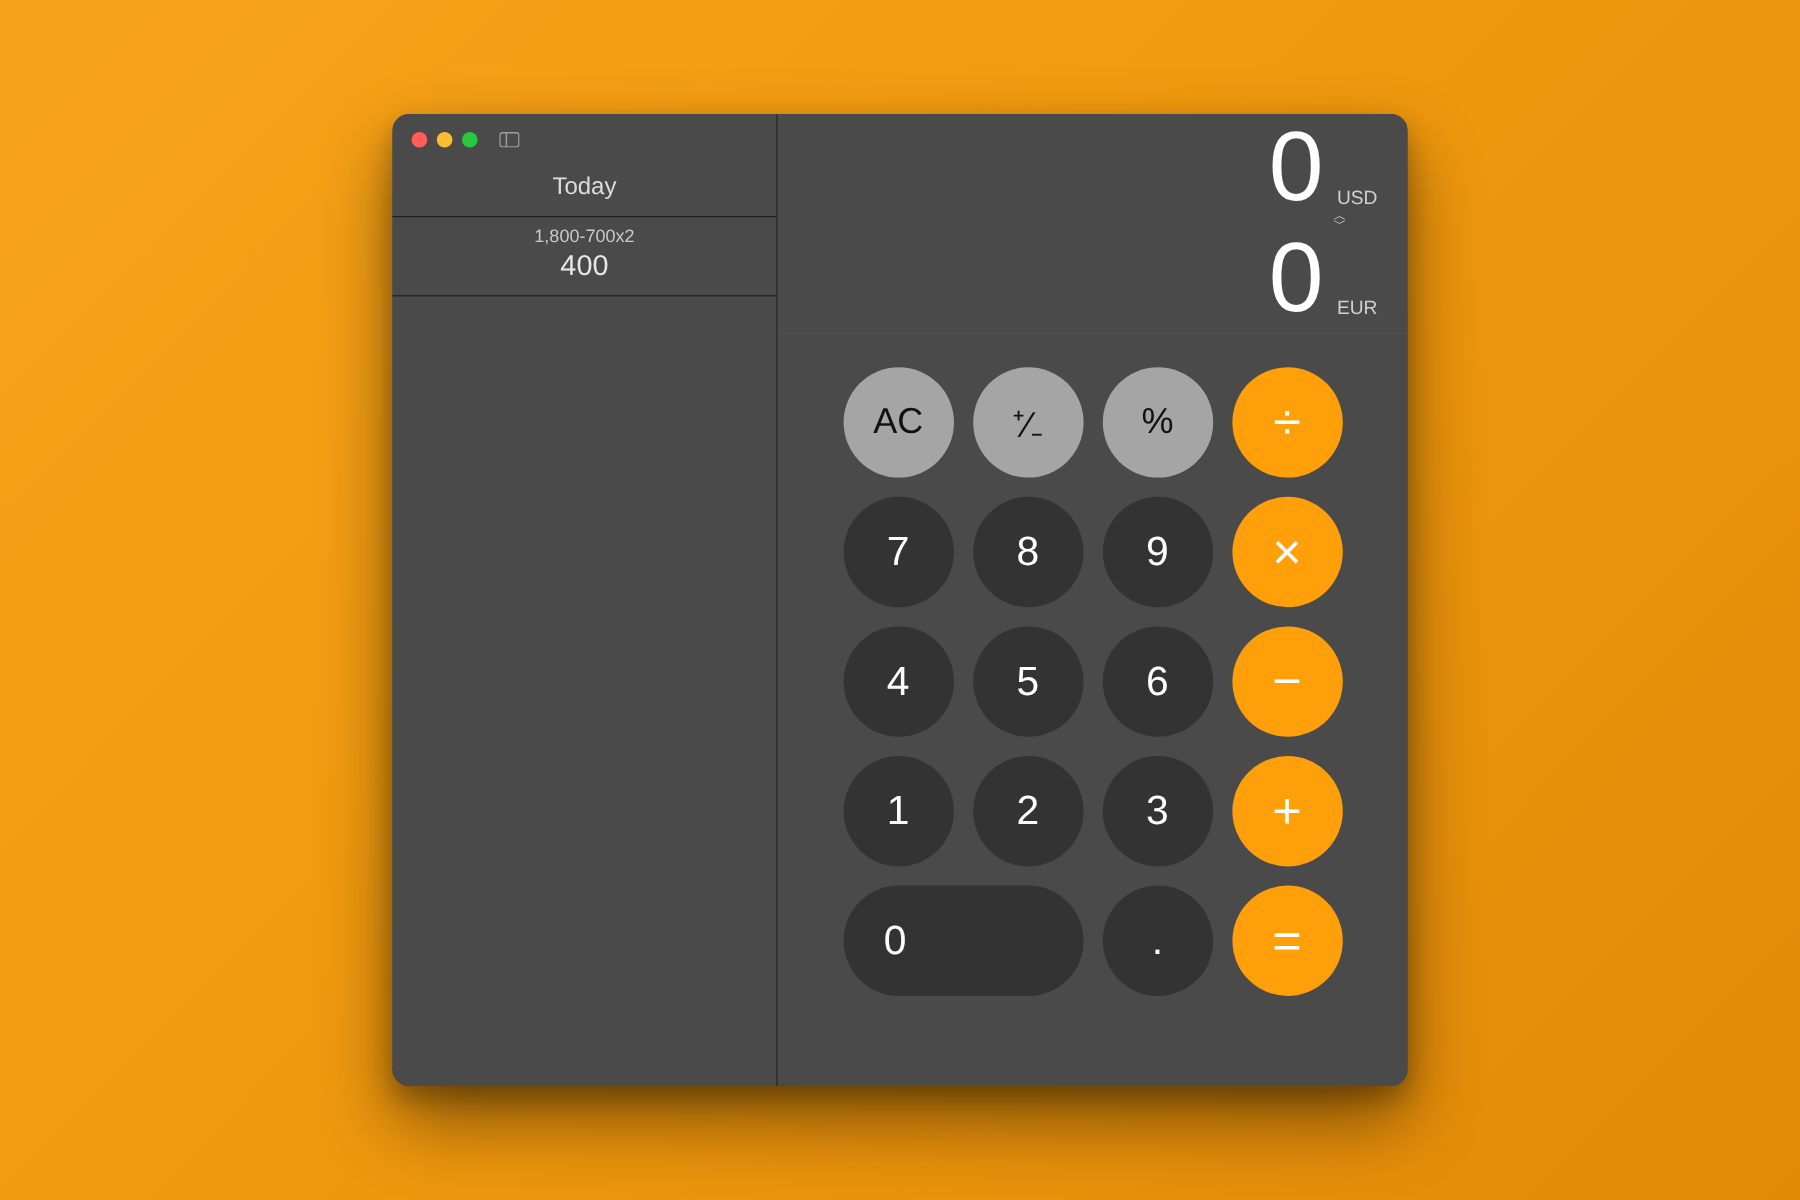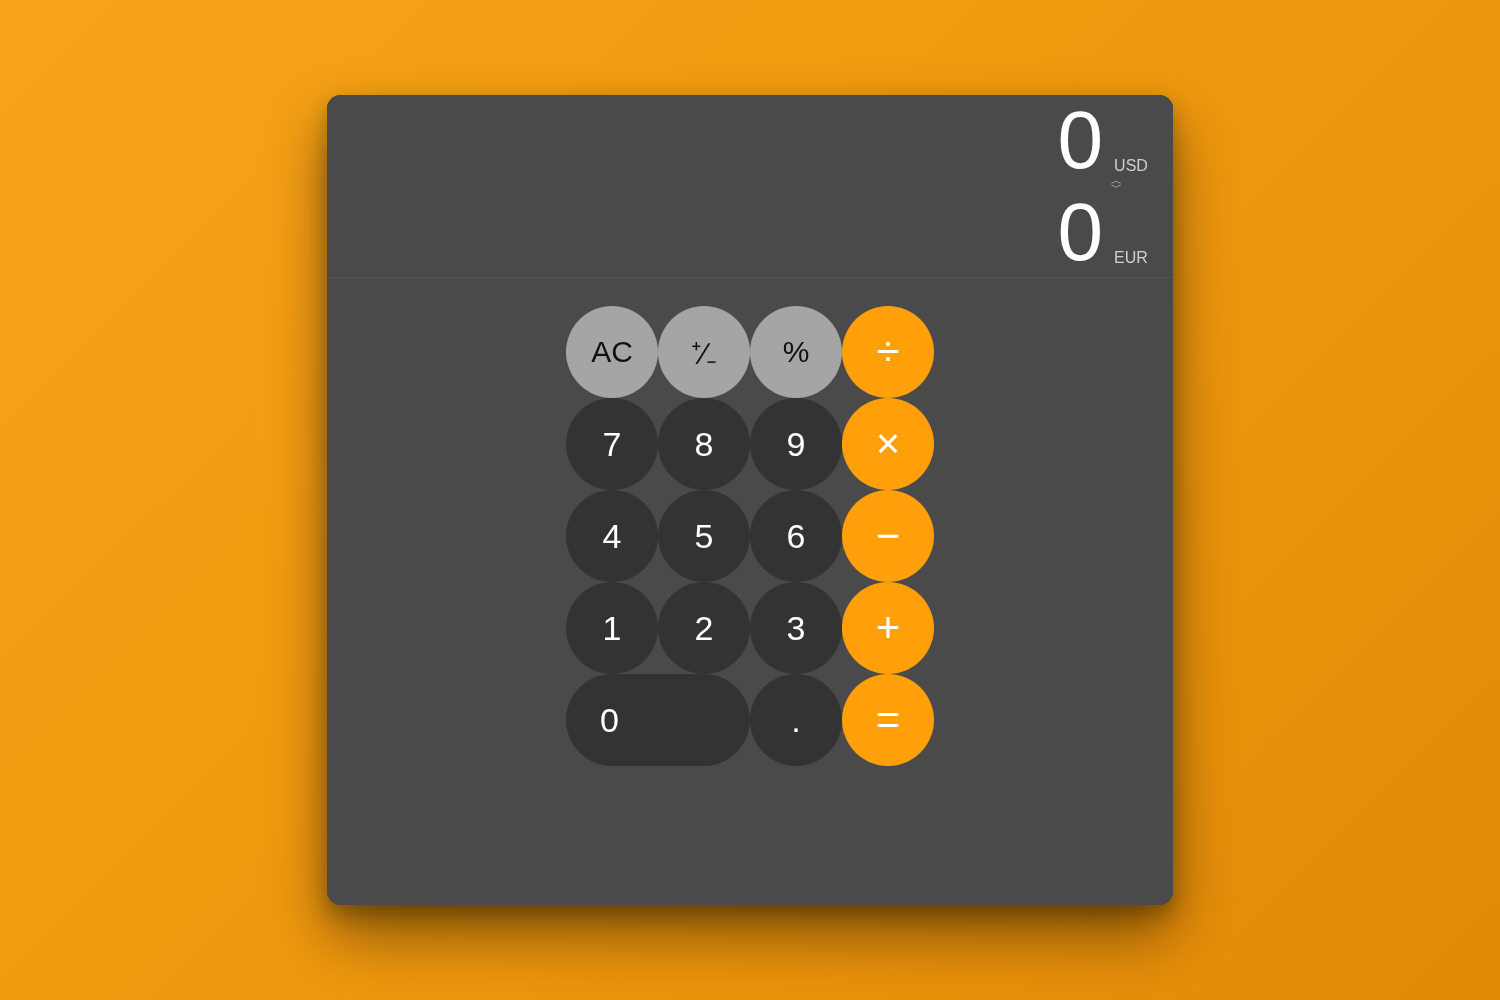--- a/index.html
+++ b/index.html
@@ -105,20 +105,21 @@
   }
   .display-stack { display:flex; flex-direction:column; align-items:flex-end; padding-bottom:10px;}
   .label-col { display:flex; flex-direction:column; align-items:flex-start; justify-content:center; }
   .row-wrap { display:flex; align-items:flex-end; gap:8px; }
   .row-wrap .disp-val { margin-bottom:-6px;}
   .keypad {
     flex: 1;
     display: grid;
     grid-template-columns: repeat(4, 92px);
     grid-template-rows: repeat(5, 92px);
+    gap: 16px;
     align-content: start;
     justify-content: center;
     padding: 28px 0 0 0;
   }
   .key {
     border: none;
     border-radius: 50%;
     font-size: 34px;
     font-weight: 400;
     cursor: pointer;
@@ -135,20 +136,38 @@
     border-radius: 46px;
     justify-content: flex-start;
     padding-left: 34px;
   }
 </style>
 </head>
 <body>
 
 <div class="window">
 
+  <aside class="sidebar">
+    <div class="titlebar">
+      <span class="traffic red"></span>
+      <span class="traffic yellow"></span>
+      <span class="traffic green"></span>
+      <span class="sidebar-icon">
+        <svg width="17" height="13" viewBox="0 0 17 13" fill="none">
+          <rect x="0.6" y="0.6" width="15.8" height="11.8" rx="2" stroke="#9d9d9d" stroke-width="1.2"></rect>
+          <line x1="6" y1="1" x2="6" y2="12" stroke="#9d9d9d" stroke-width="1.2"></line>
+        </svg>
+      </span>
+    </div>
+    <div class="sidebar-header">Today</div>
+    <div class="history-item">
+      <div class="history-expr">1,800-700x2</div>
+      <div class="history-result">400</div>
+    </div>
+  </aside>
 
   <main class="main">
     <div class="display">
       <div class="display-stack">
         <div class="row-wrap">
           <span class="disp-val">0</span>
           <div class="label-col">
             <span class="disp-label">USD</span>
           </div>
         </div>

